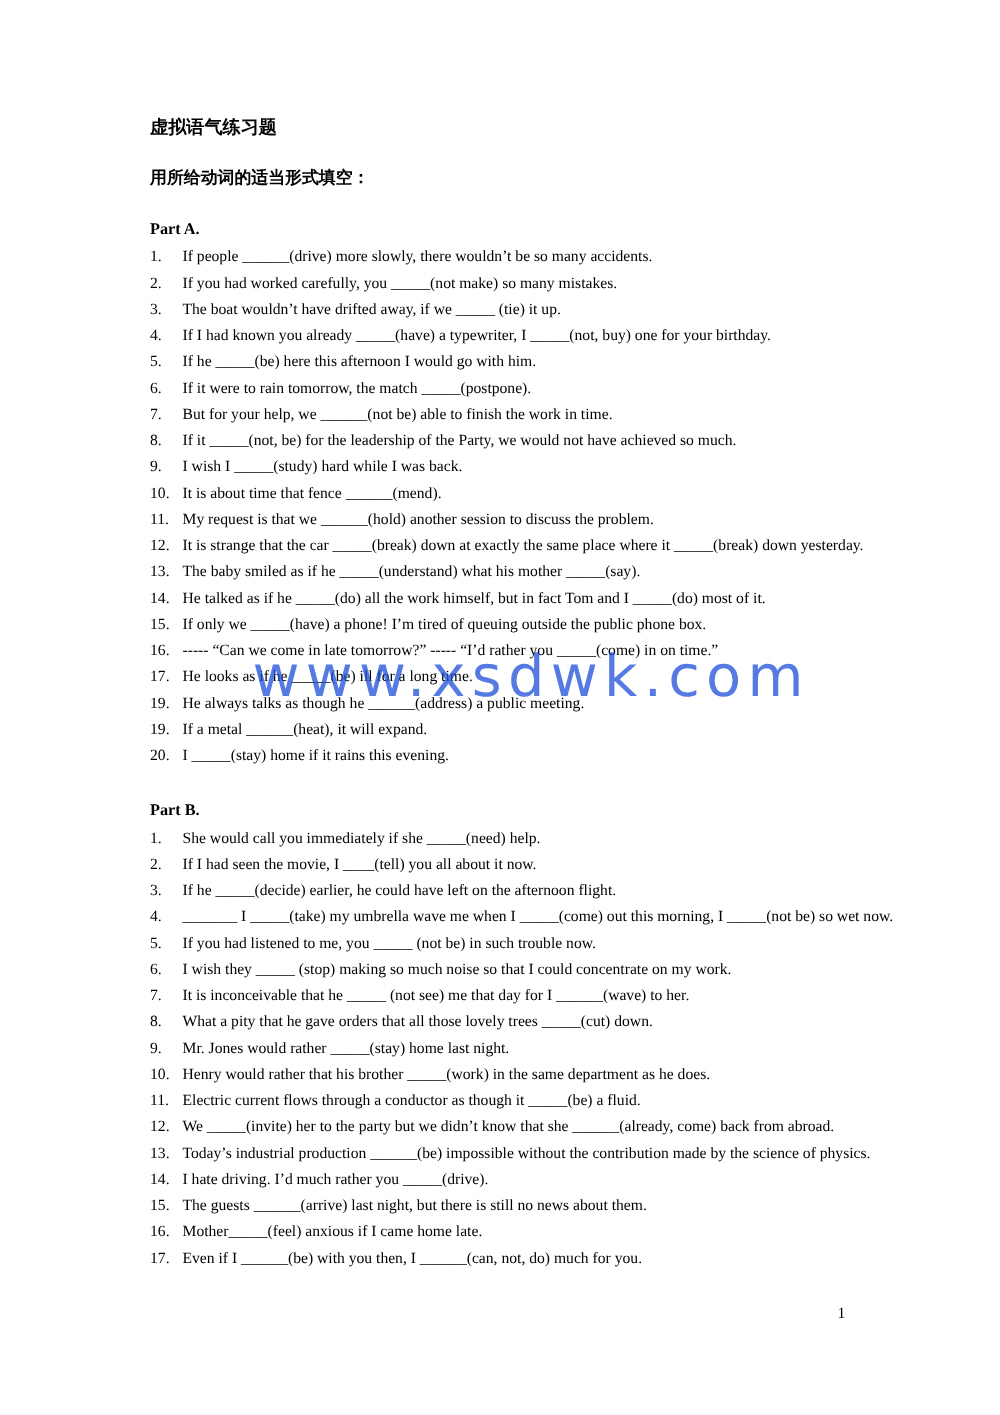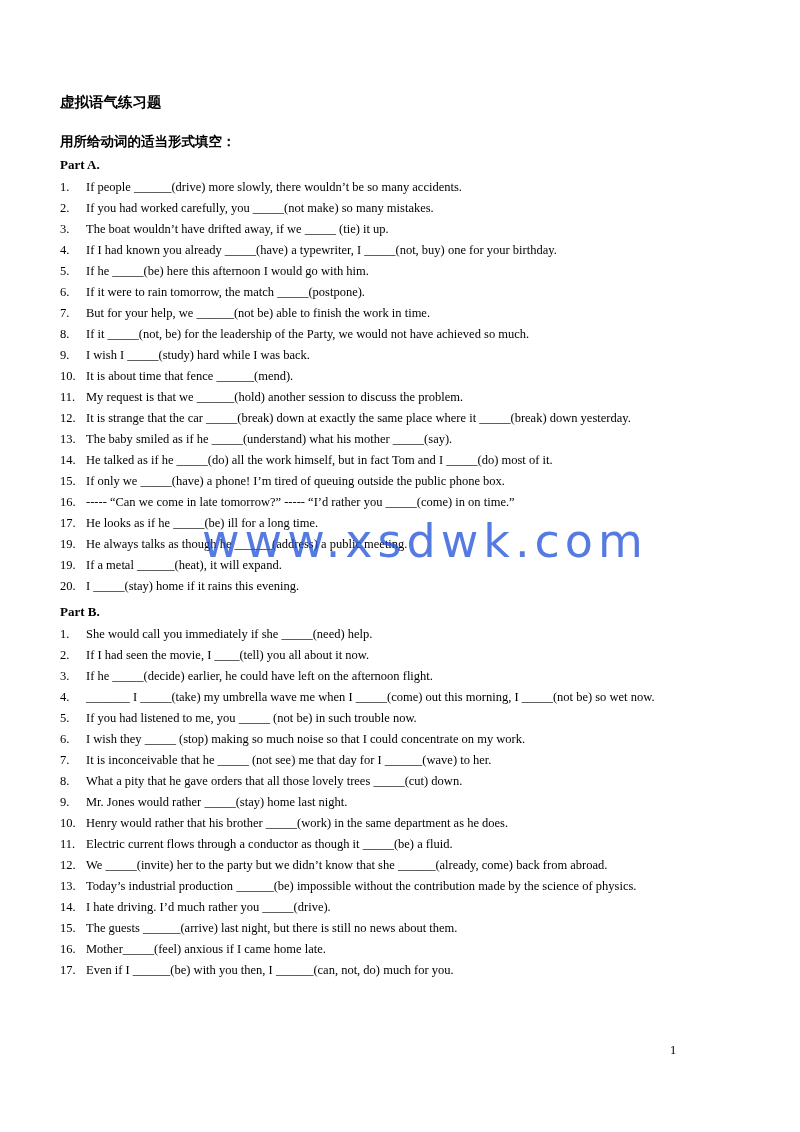--- a/index.html
+++ b/index.html
@@ -22,35 +22,35 @@
     letter-spacing:5px;
     color:#1d4ed8;
     opacity:0.75;
     z-index:2;
     pointer-events:none;
     white-space:nowrap;
   }
   .content {
     position:relative;
     z-index:1;
-    padding:94px 76px 0 60px;
+    padding:94px 76px 0 120px;
   }
   .doc-title {
     font-size:14.5px;
     font-weight:bold;
     line-height:16px;
   }
   .instruction {
     margin-top:24px;
     font-size:13.5px;
     font-weight:bold;
     line-height:16px;
   }
   .part-label {
-    margin-top:5px;
+    margin-top:23px;
     font-size:13px;
     font-weight:bold;
     line-height:20px;
   }
   .part-label.part-b { }
   ol.exercise-list {
     list-style:none;
     margin-top:2px;
   }
   li.exercise-row {

